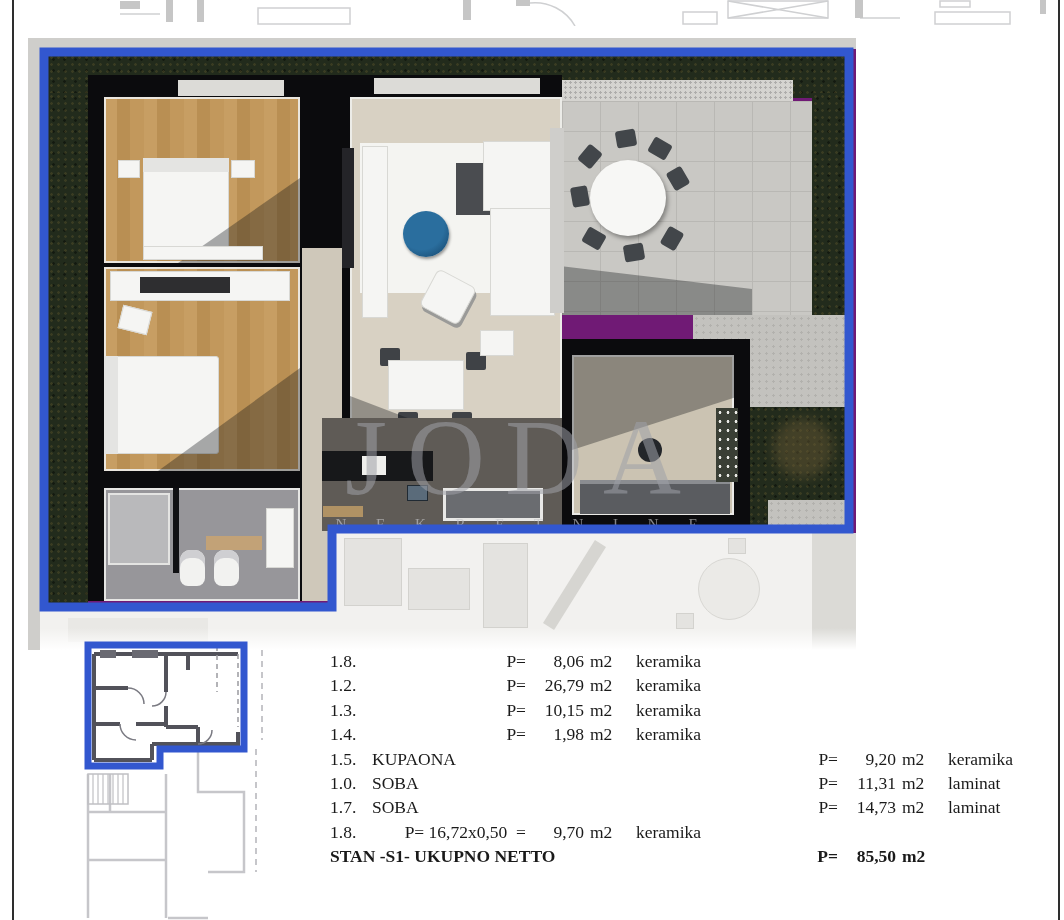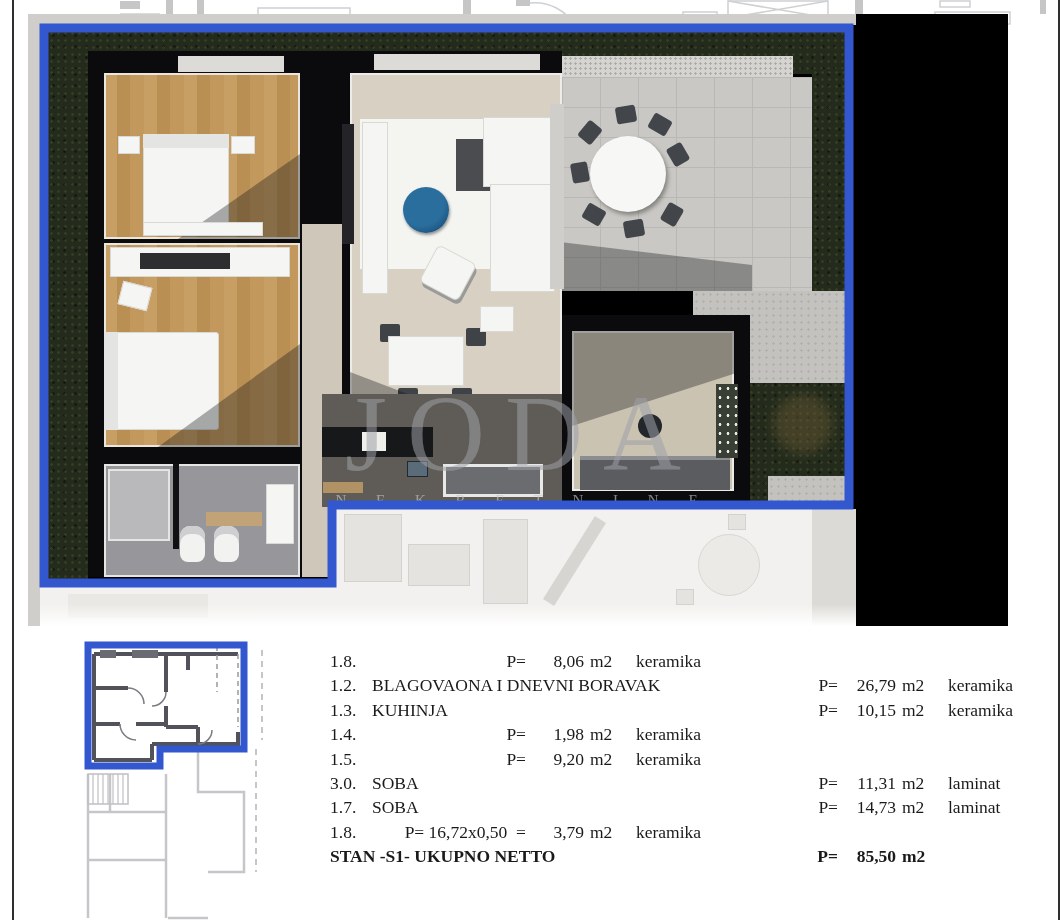--- a/index.html
+++ b/index.html
@@ -2,21 +2,21 @@
 <html><head>
 <meta charset="utf-8">
 <style>
   html,body{margin:0;padding:0;background:#ffffff;}
   .page{position:relative;width:1064px;height:920px;background:#ffffff;overflow:hidden;
         font-family:"Liberation Serif",serif;}
   .abs{position:absolute;}
   
   .edge{position:absolute;top:0;width:2px;height:920px;background:#2e2e2e;}
   
-  .photo{position:absolute;left:28px;top:14px;width:980px;height:612px;background:#000000;overflow:hidden;}
+  .photo{position:absolute;left:28px;top:38px;width:828px;height:612px;background:#701a75;overflow:hidden;}
   .grass{background-color:#222b1c;
          background-image:radial-gradient(rgba(96,86,44,.38) 1px,transparent 1.6px),
                           radial-gradient(rgba(8,12,6,.55) 1px,transparent 1.6px);
          background-size:7px 7px,11px 11px;}
   .gravel{background-color:#d5d4d0;
           background-image:radial-gradient(#aeadab 1px,transparent 1.4px);
           background-size:5px 5px;}
   .concrete{background-color:#c3c2be;
             background-image:radial-gradient(#b2b1ad 1px,transparent 1.4px);
             background-size:7px 7px;}
@@ -240,55 +240,54 @@
 
   <div class="tbl">
 
     <div class="trow">
       <span class="c-num">1.8.</span>
       <span class="c-area"><span>P=</span><span class="a-val">8,06</span><span class="a-unit">m2</span></span>
       <span class="c-mat">keramika</span>
     </div>
     <div class="trow">
       <span class="c-num">1.2.</span>
-      <span class="c-name">BLAGOVAONA I DNEVNI BORAVAK</span>
       <span class="c-area"><span>P=</span><span class="a-val">26,79</span><span class="a-unit">m2</span></span>
       <span class="c-mat">keramika</span>
     </div>
     <div class="trow">
       <span class="c-num">1.3.</span>
-      <span class="c-name">KUHINJA</span>
       <span class="c-area"><span>P=</span><span class="a-val">10,15</span><span class="a-unit">m2</span></span>
       <span class="c-mat">keramika</span>
     </div>
     <div class="trow">
       <span class="c-num">1.4.</span>
       <span class="c-area"><span>P=</span><span class="a-val">1,98</span><span class="a-unit">m2</span></span>
       <span class="c-mat">keramika</span>
     </div>
     <div class="trow">
       <span class="c-num">1.5.</span>
+      <span class="c-name">KUPAONA</span>
       <span class="c-area"><span>P=</span><span class="a-val">9,20</span><span class="a-unit">m2</span></span>
       <span class="c-mat">keramika</span>
     </div>
     <div class="trow">
-      <span class="c-num">3.0.</span>
+      <span class="c-num">1.0.</span>
       <span class="c-name">SOBA</span>
       <span class="c-area"><span>P=</span><span class="a-val">11,31</span><span class="a-unit">m2</span></span>
       <span class="c-mat">laminat</span>
     </div>
     <div class="trow">
       <span class="c-num">1.7.</span>
       <span class="c-name">SOBA</span>
       <span class="c-area"><span>P=</span><span class="a-val">14,73</span><span class="a-unit">m2</span></span>
       <span class="c-mat">laminat</span>
     </div>
     <div class="trow">
       <span class="c-num">1.8.</span>
-      <span class="c-area"><span>P= 16,72x0,50  =</span><span class="a-val">3,79</span><span class="a-unit">m2</span></span>
+      <span class="c-area"><span>P= 16,72x0,50  =</span><span class="a-val">9,70</span><span class="a-unit">m2</span></span>
       <span class="c-mat">keramika</span>
     </div>
 
     <div class="trow total">
       <span class="c-num"></span>
       <span class="c-name" style="margin-left:-42px;">STAN -S1- UKUPNO NETTO</span>
       <span class="c-area"><span>P=</span><span class="a-val">85,50</span><span class="a-unit">m2</span></span>
       <span class="c-mat"></span>
     </div>
   </div>

